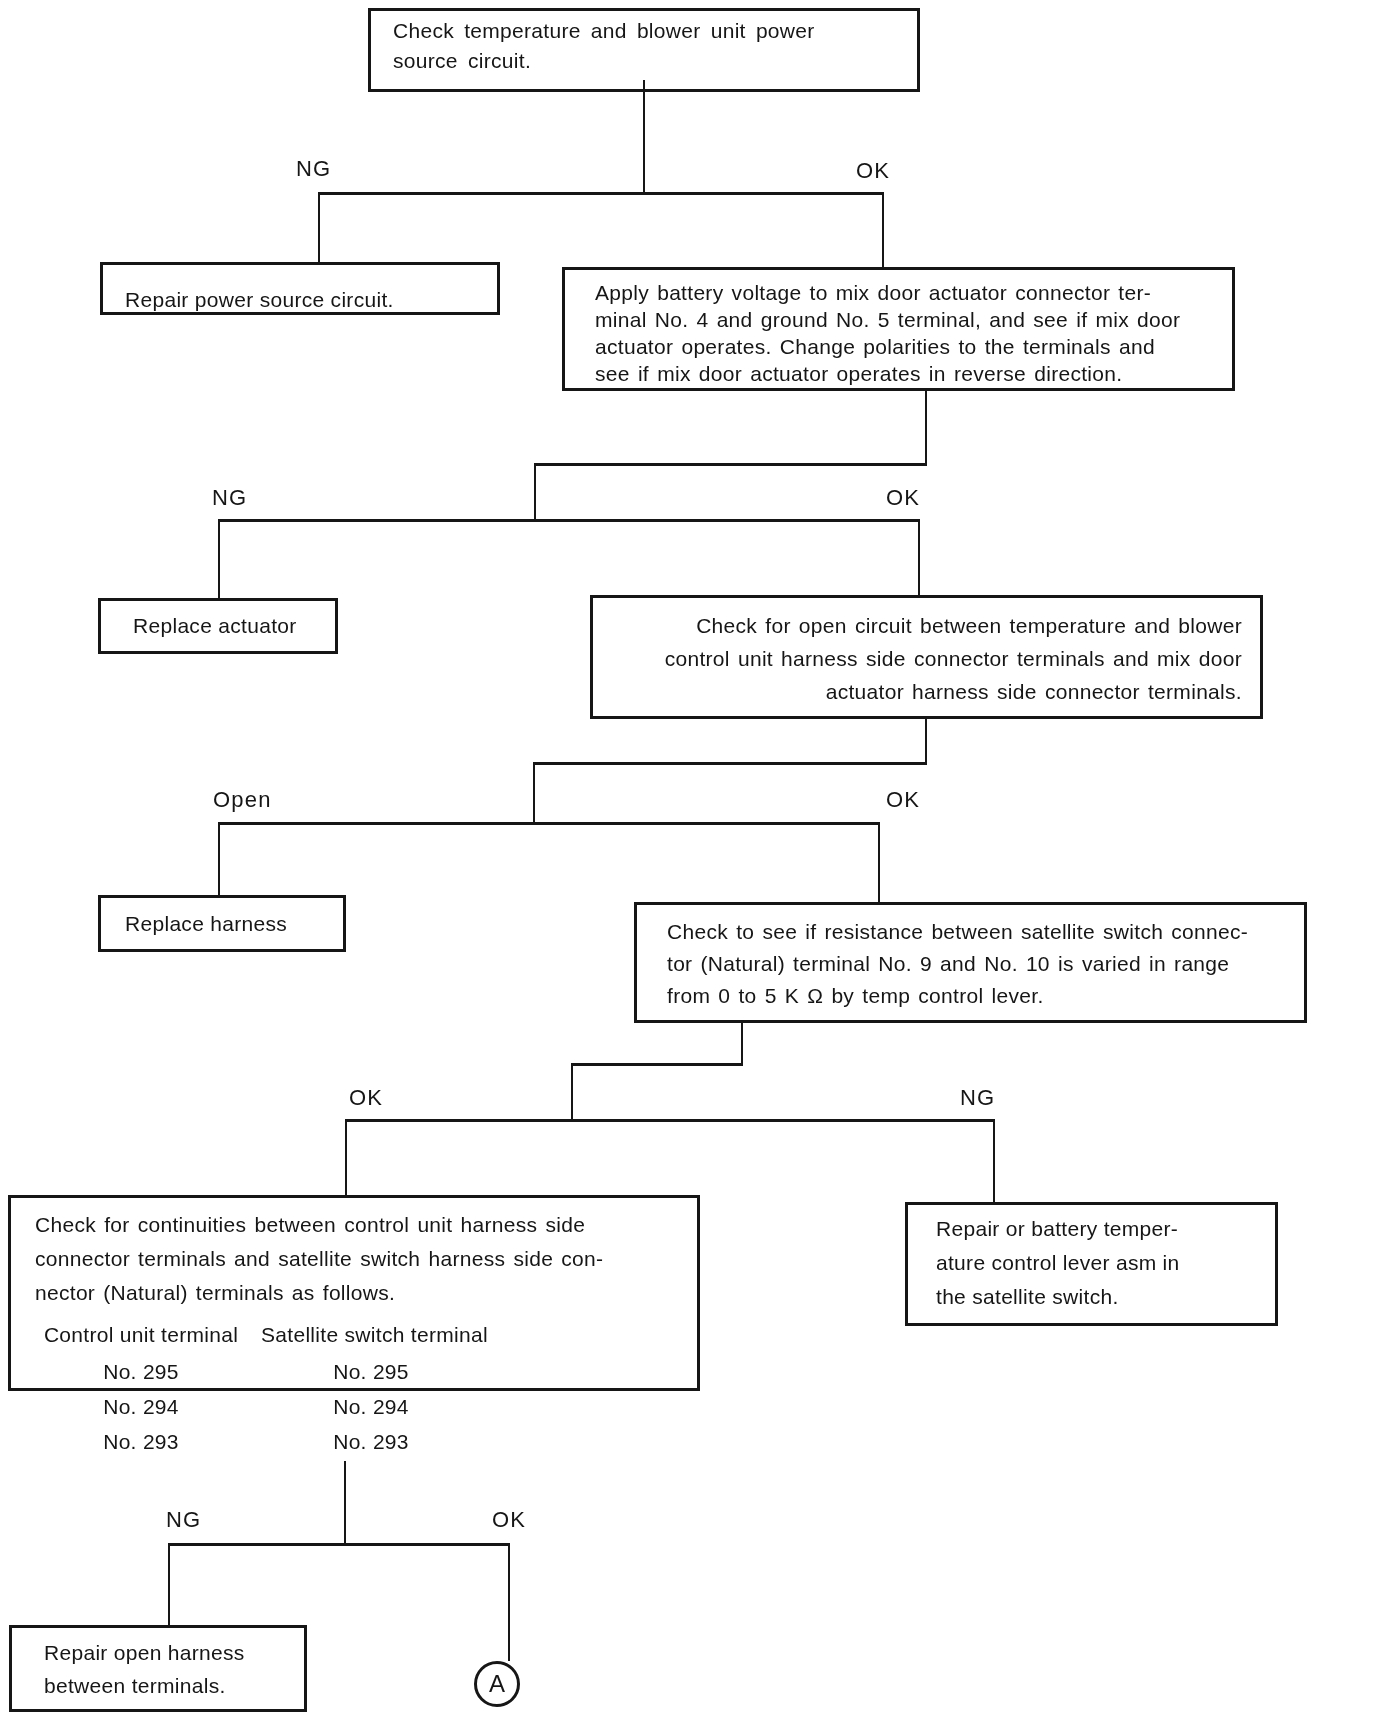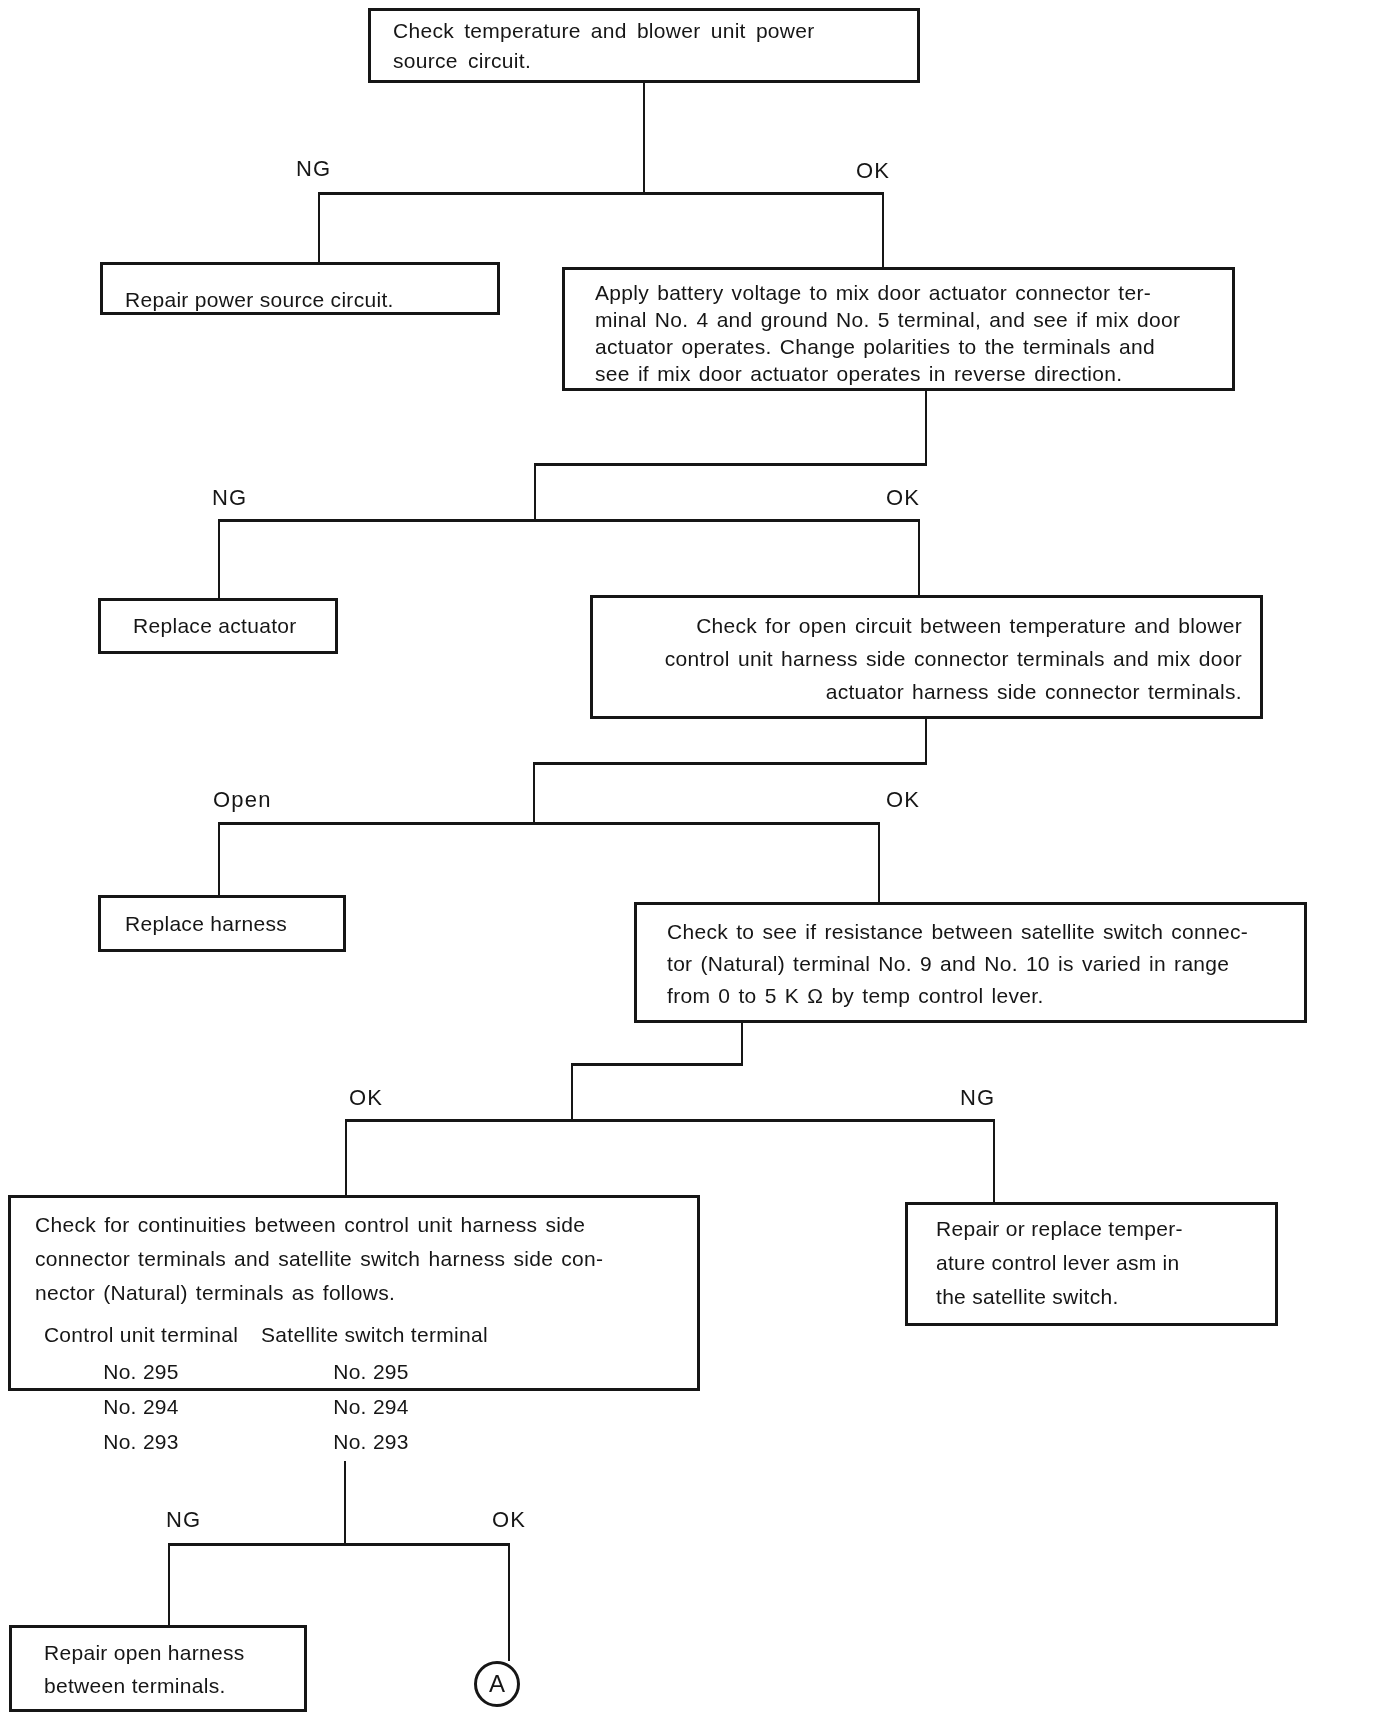--- a/index.html
+++ b/index.html
@@ -15,21 +15,21 @@
   .ml{white-space:pre-line;}
   .para{padding:9px 18px 0 30px;line-height:27px;word-spacing:2px;}
   .cbox{display:flex;align-items:center;}
   .vline{position:absolute;width:2px;background:#161616;}
   .hline{position:absolute;height:3px;background:#161616;}
   .blabel{
     position:absolute;font-size:22px;letter-spacing:1.2px;color:#161616;
     font-weight:500;
   }
   
-  #box-start{left:368px;top:8px;width:552px;height:75px;padding:5px 22px;line-height:30px;word-spacing:4px;}
+  #box-start{left:368px;top:8px;width:552px;height:84px;padding:5px 22px;line-height:30px;word-spacing:4px;}
   #box-repair-power{left:100px;top:262px;width:400px;height:53px;padding-left:22px;align-items:flex-end;}
   #box-apply-battery{left:562px;top:267px;width:673px;height:124px;line-height:27px;}
   #box-replace-actuator{left:98px;top:598px;width:240px;height:56px;padding-left:32px;}
   #box-check-open{left:590px;top:595px;width:673px;height:124px;line-height:33px;padding-top:11px;text-align:right;}
   #box-replace-harness{left:98px;top:895px;width:248px;height:57px;padding-left:24px;}
   #box-check-resistance{left:590px;top:902px;width:673px;height:121px;line-height:32px;padding-top:11px;margin-left:44px;}
   #box-continuities{left:8px;top:1195px;width:692px;height:196px;}
   #box-continuities .para{padding:10px 16px 0 24px;line-height:34px;}
   #box-repair-lever{left:905px;top:1202px;width:373px;height:124px;padding:7px 12px 0 28px;line-height:34px;}
   #box-repair-open{left:9px;top:1625px;width:298px;height:87px;padding-left:32px;line-height:33px;}
@@ -93,21 +93,21 @@
       </div>
       <div class="cont-col" id="cont-col-2">
         <div class="hd">Satellite switch terminal</div>
         <div class="rw">No. 295</div>
         <div class="rw">No. 294</div>
         <div class="rw">No. 293</div>
       </div>
     </div>
   </div>
 
-  <div class="box ml" id="box-repair-lever">Repair or replace temper-
+  <div class="box ml" id="box-repair-lever">Repair or battery temper-
 ature control lever asm in
 the satellite switch.</div>
 
   <div class="box cbox ml" id="box-repair-open">Repair open harness
 between terminals.</div>
 
   <div id="circle-a">A</div>
 
   <div class="vline" style="left:643px;top:80px;height:112px;"></div>
   <div class="hline" style="left:318px;top:192px;width:566px;"></div>

